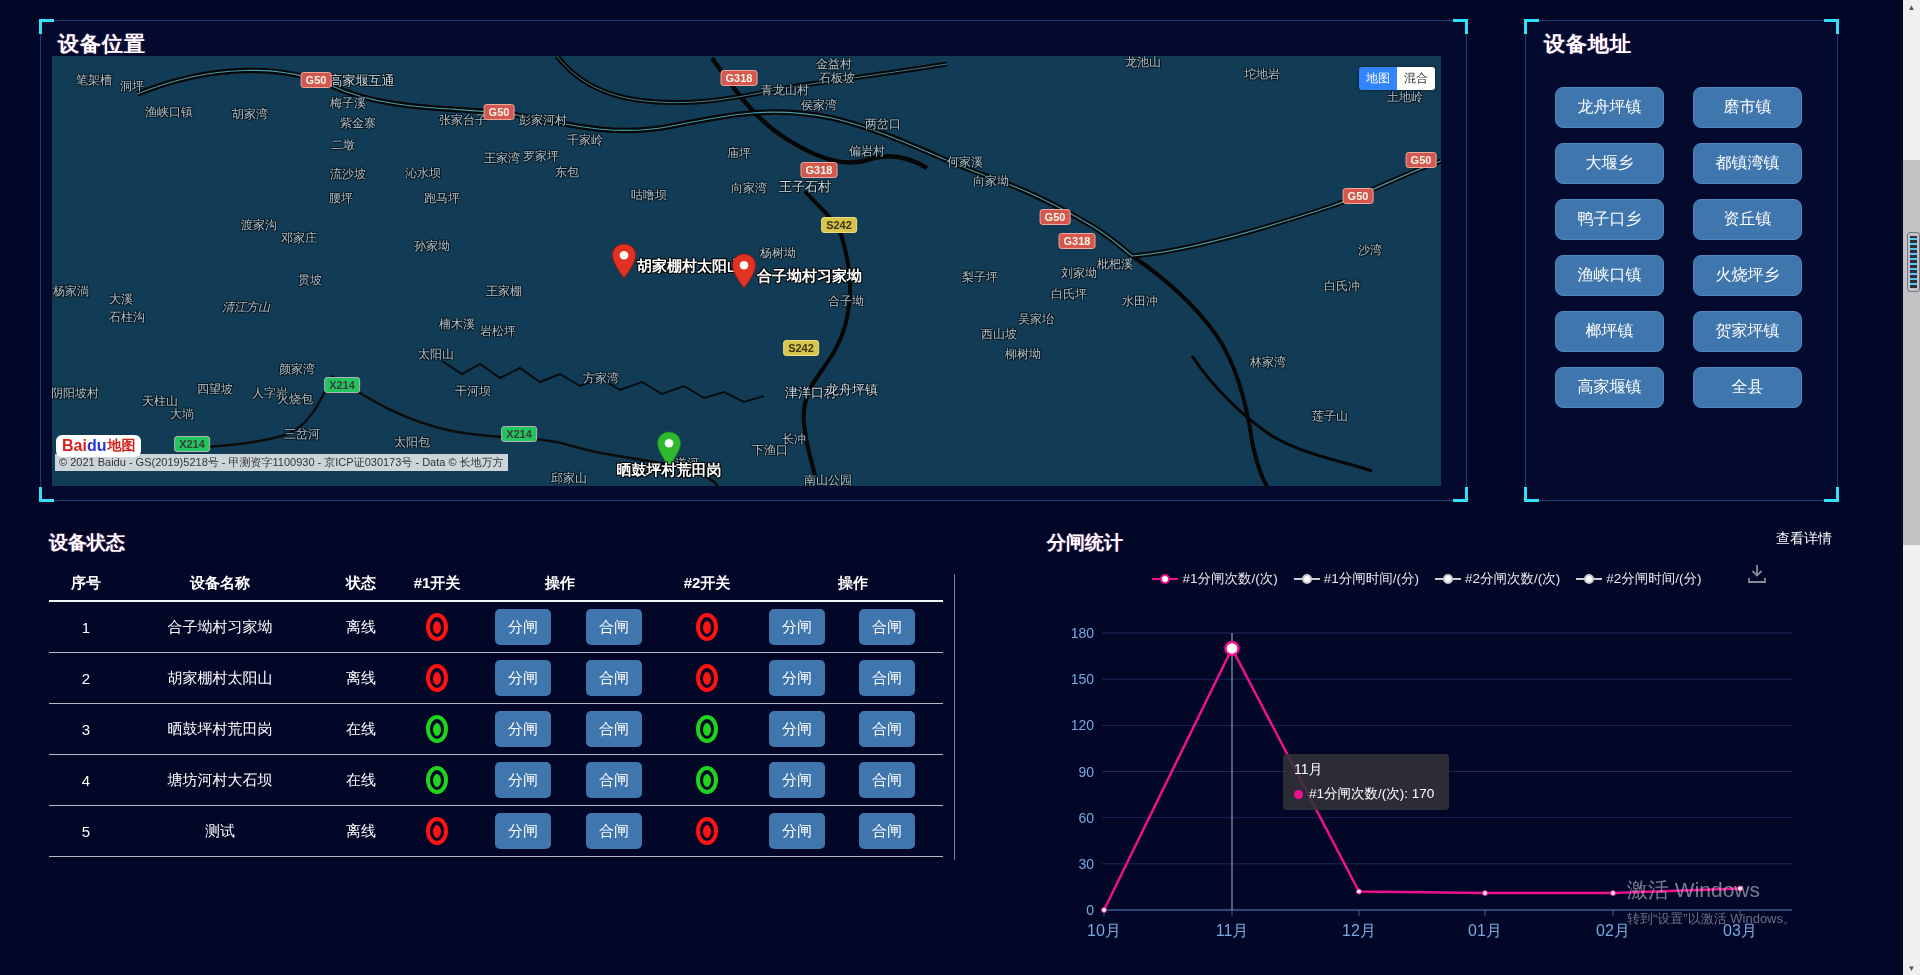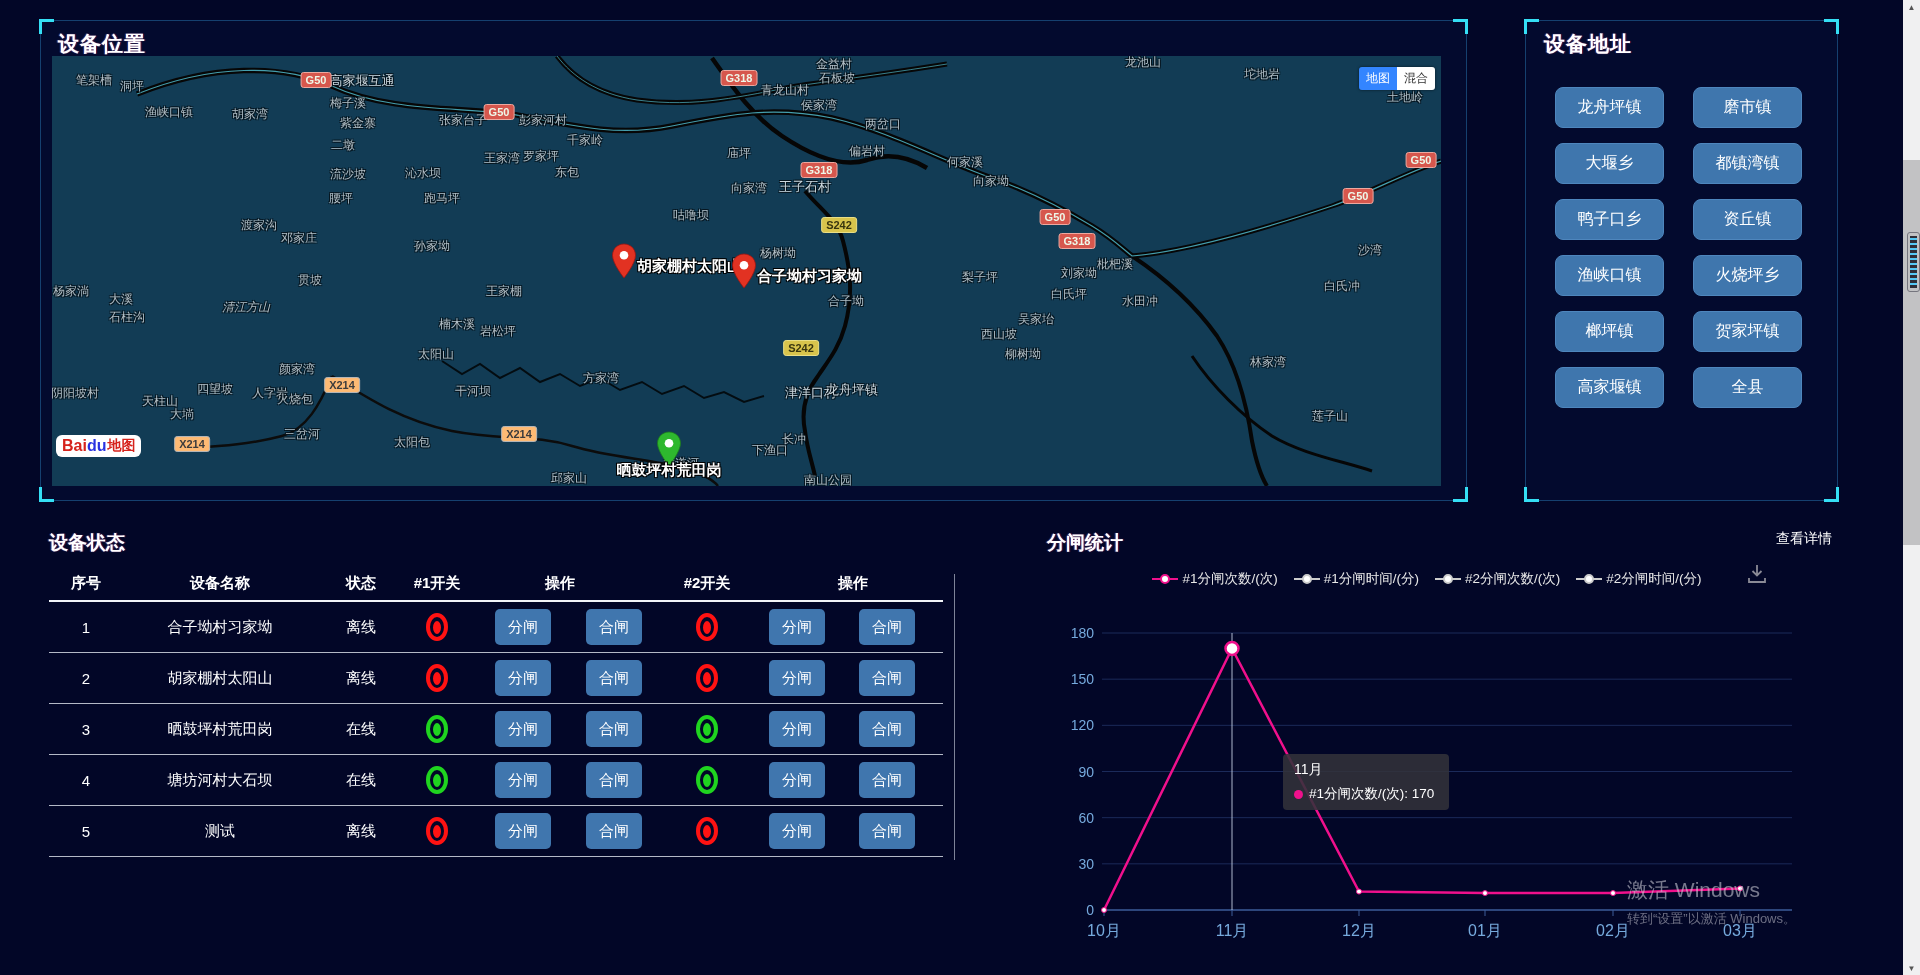--- a/index.html
+++ b/index.html
@@ -25,21 +25,21 @@
   #map { position:absolute; left:11px; top:35px; width:1389px; height:430px;
          background:#123c55; overflow:hidden; }
   #map svg.roads { position:absolute; left:0; top:0; }
   .map-label { position:absolute; transform:translate(-50%,-50%); font-size:12px; color:#b3bfc6; white-space:nowrap;
                text-shadow:1px 1px 0 #06141d,-1px -1px 0 #06141d,1px -1px 0 #06141d,-1px 1px 0 #06141d; }
   .map-label.big { font-size:13px; color:#cdd8de; }
   .shield { position:absolute; transform:translate(-50%,-50%); font-size:11px; font-weight:bold;
             padding:1px 4px; border-radius:3px; white-space:nowrap; }
   .shield.g { background:#d6574d; color:#eef7e8; border:1px solid #eda89f; }
   .shield.s { background:#d8c44c; color:#38350f; border:1px solid #e9de85; }
-  .shield.x { background:#fdba74; color:#3c3c3c; border:1px solid #b5b5b5; }
+  .shield.x { background:#22c55e; color:#3c3c3c; border:1px solid #b5b5b5; }
   .pin { position:absolute; transform:translate(-50%,0); width:26px; height:36px; cursor:pointer; }
   .pin-label { position:absolute; font-size:15px; font-weight:bold; color:#fff; white-space:nowrap;
                text-shadow:1px 1px 0 #000,-1px -1px 0 #000,1px -1px 0 #000,-1px 1px 0 #000; }
   .pin-label.below { transform:translate(-50%,0); }
   #map-type-control { position:absolute; left:1307px; top:11px; display:flex; border-radius:3px; overflow:hidden;
                       box-shadow:0 0 3px rgba(0,0,0,.6); }
   .map-type-btn { font-size:12px; padding:3px 7px; cursor:pointer; }
   .map-type-btn.active { background:#3385ff; color:#fff; }
   .map-type-btn.idle { background:#fff; color:#333; }
   #baidu-logo { position:absolute; left:4px; top:379px; background:#fff; border-radius:6px;
@@ -164,21 +164,21 @@
         <span class="map-label" style="left: 733px; top: 34px;">青龙山村</span>
         <span class="map-label" style="left: 1091px; top: 6px;">龙池山</span>
         <span class="map-label" style="left: 687px; top: 97px;">庙坪</span>
         <span class="map-label" style="left: 697px; top: 132px;">向家湾</span>
         <span class="map-label big" style="left: 753px; top: 131px;">王子石村</span>
         <span class="map-label" style="left: 767px; top: 49px;">侯家湾</span>
         <span class="map-label" style="left: 831px; top: 68px;">两岔口</span>
         <span class="map-label" style="left: 815px; top: 95px;">偏岩村</span>
         <span class="map-label" style="left: 913px; top: 106px;">何家溪</span>
         <span class="map-label" style="left: 918px; top: 125px; padding-left: 42px;">向家坳</span>
-        <span class="map-label" style="left: 639px; top: 139px; margin-top: 20px;">咕噜坝</span>
+        <span class="map-label" style="left: 597px; top: 139px;">咕噜坝</span>
         <span class="map-label" style="left: 726px; top: 197px;">杨树坳</span>
         <span class="map-label" style="left: 928px; top: 221px;">梨子坪</span>
         <span class="map-label" style="left: 1027px; top: 217px;">刘家坳</span>
         <span class="map-label" style="left: 1063px; top: 208px;">枇杷溪</span>
         <span class="map-label" style="left: 1017px; top: 238px;">白氏坪</span>
         <span class="map-label" style="left: 452px; top: 235px;">王家棚</span>
         <span class="map-label" style="left: 245px; top: 313px;">颜家湾</span>
         <span class="map-label" style="left: 549px; top: 322px;">方家湾</span>
         <span class="map-label" style="left: 421px; top: 335px;">干河坝</span>
         <span class="map-label big" style="left: 759px; top: 337px;">津洋口村</span>
@@ -251,20 +251,21 @@
       </div>
     <div id="map-type-control">
         <span class="map-type-btn active">地图</span>
         <span class="map-type-btn idle">混合</span>
       </div>
     <div id="baidu-logo">
       <span class="bai">Bai</span>
         <span class="du">du</span>
         <span class="mp">地图</span>
     </div>
+    <div id="map-copyright">© 2021 Baidu - GS(2019)5218号 - 甲测资字1100930 - 京ICP证030173号 - Data © 长地万方</div>
   </div>
 </section>
 
 <section class="panel" id="panel-address">
   <span class="corner tl"></span>
   <span class="corner tr"></span>
   <span class="corner bl"></span>
   <span class="corner br"></span>
   <h2 class="panel-title">设备地址</h2>
   <div id="address-grid">

